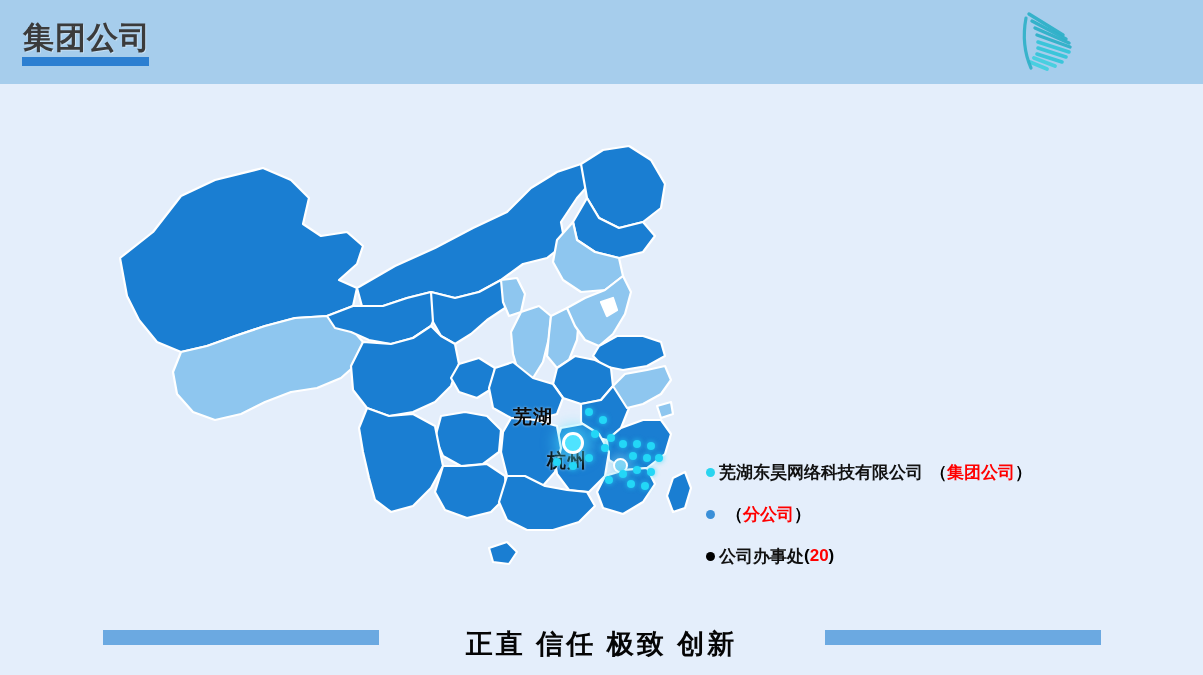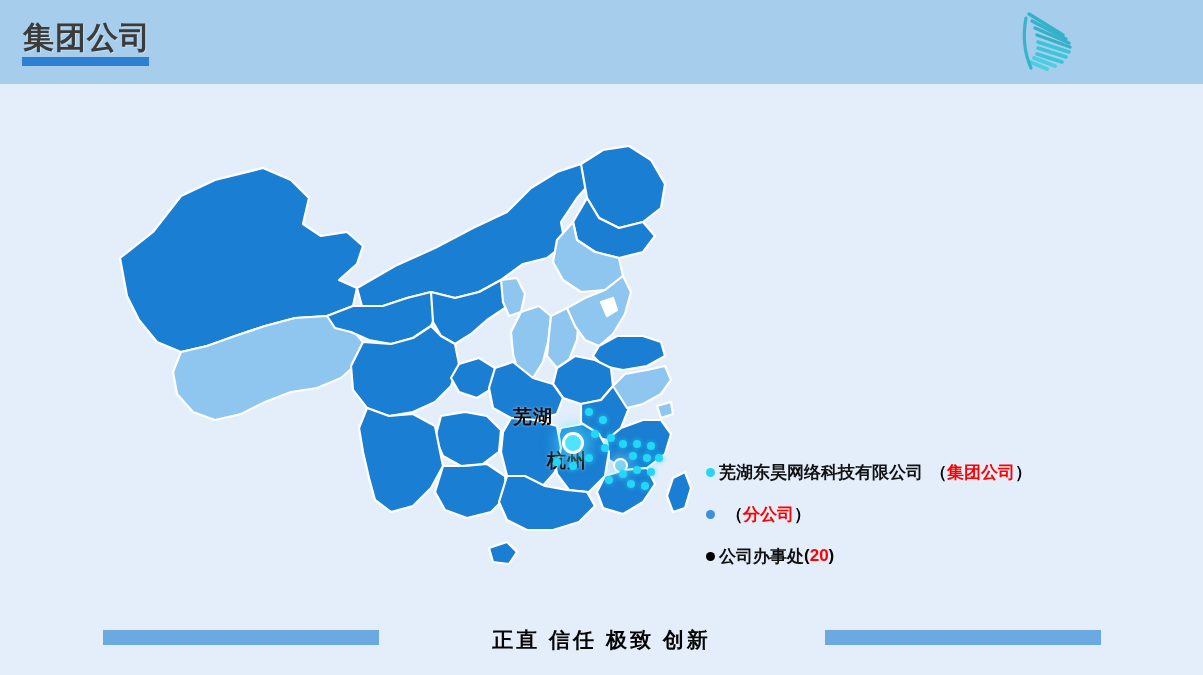--- a/index.html
+++ b/index.html
@@ -94,21 +94,21 @@
 
   
   .footer-bar{
     position:absolute; top:630px; height:15px; background:#6ba9e1;
   }
   #footer-bar-left{ left:103px; width:276px; }
   #footer-bar-right{ left:825px; width:276px; }
   .footer-slogan{
     position:absolute; top:626px; left:0; width:1203px;
     text-align:center;
-    font-size:21px; font-weight:bold; color:#050505;
+    font-size:27px; font-weight:bold; color:#050505;
     letter-spacing:3px;
   }
 </style>
 </head>
 <body>
 
 <div class="header"></div>
 <div class="page-title">集团公司</div>
 <div class="title-underline"></div>
 

